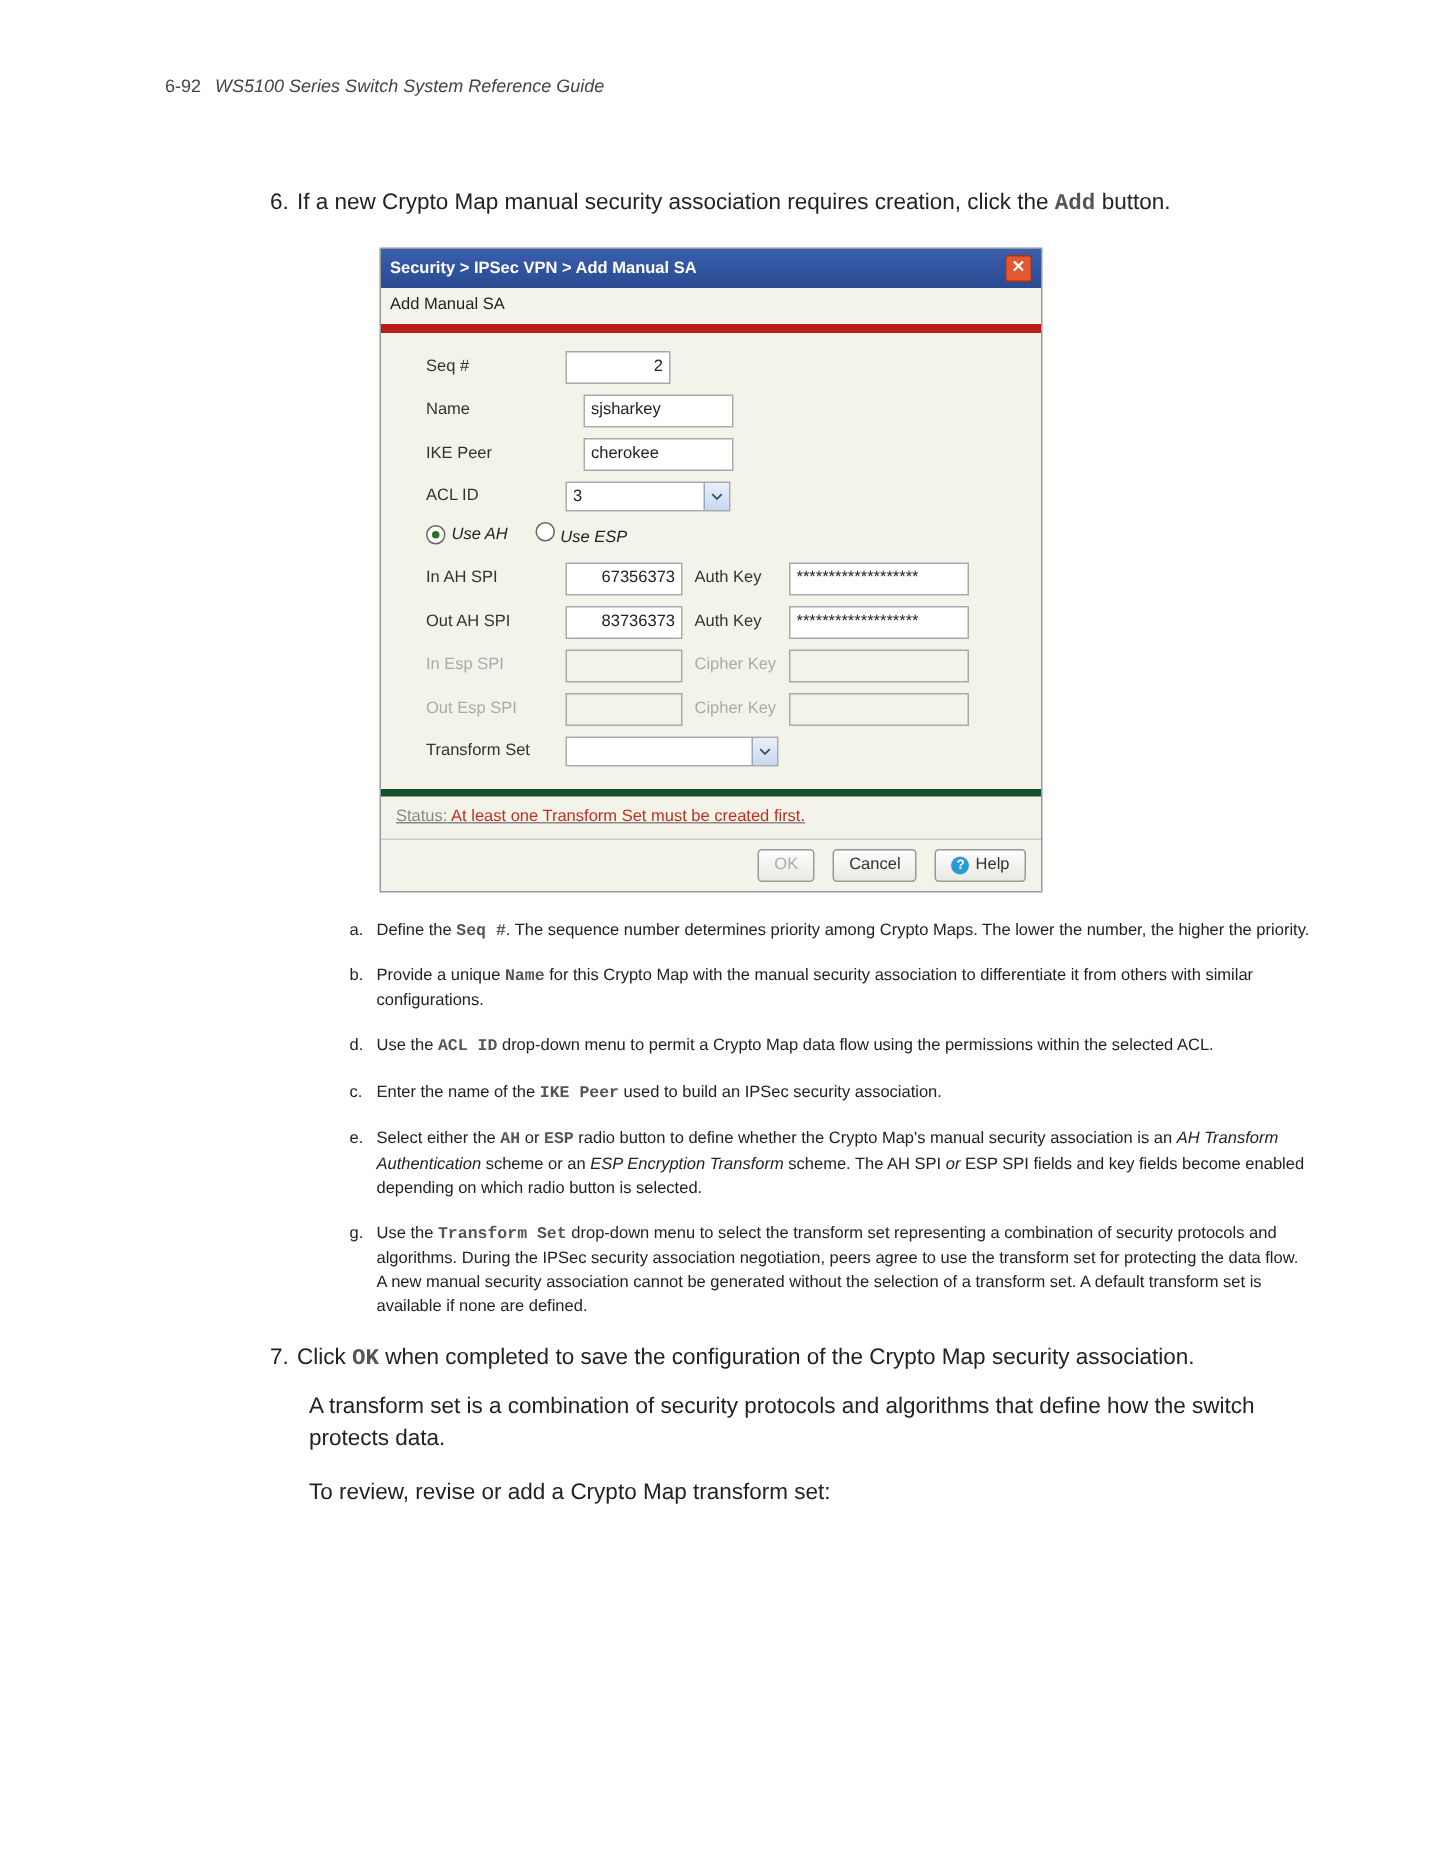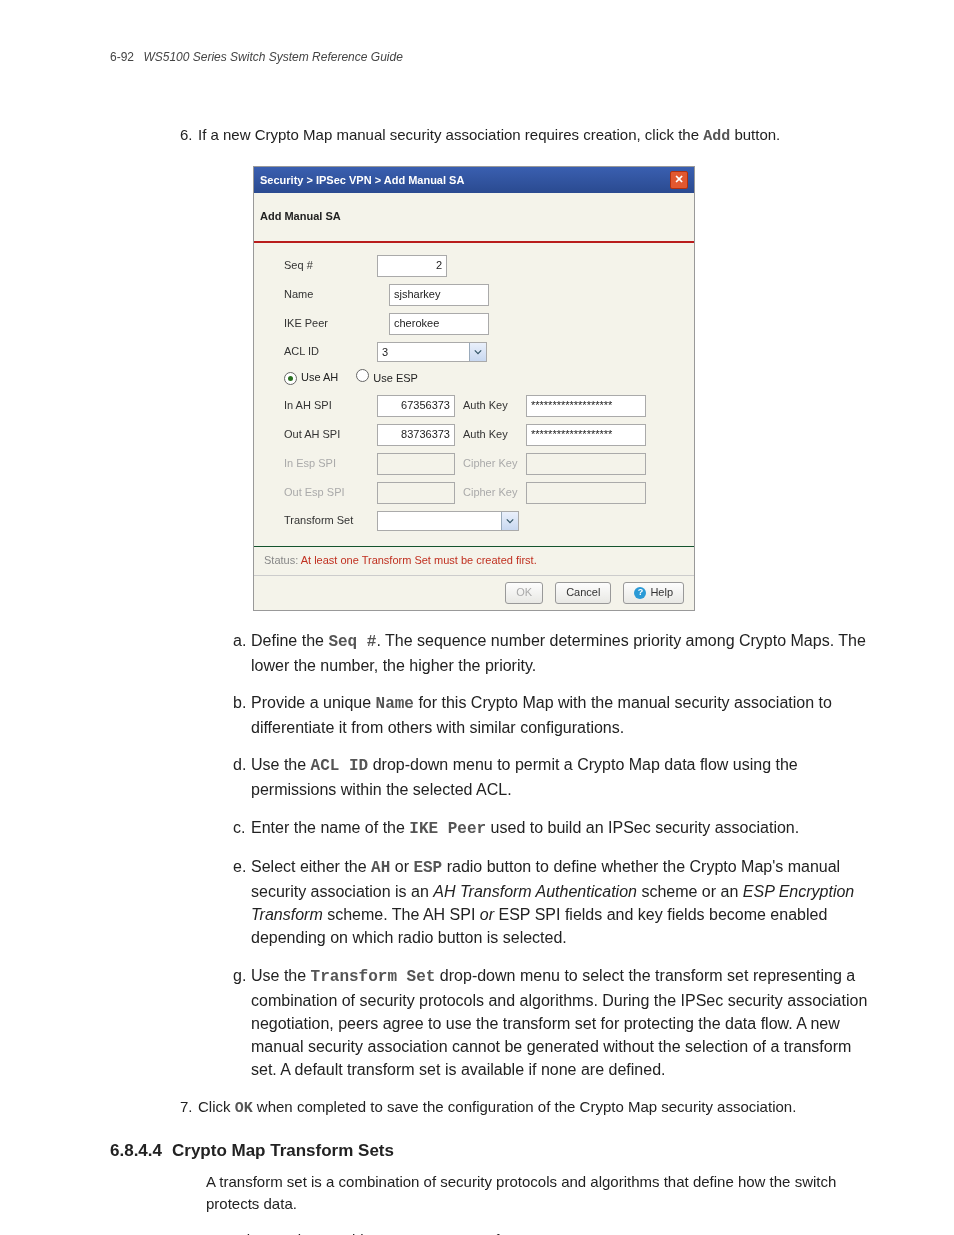--- a/index.html
+++ b/index.html
@@ -60,23 +60,23 @@
   .dlg-close {
     width: 16px; height: 16px;
     background: #e25830;
     border: 1px solid #b03010;
     border-radius: 2px;
     display: flex; align-items: center; justify-content: center;
     color: #fff; font-weight: bold; font-size: 11px;
     line-height: 1;
   }
   .dlg-section-head {
-    font-weight: bold;
-    padding: 16px 6px;
-    border-bottom: 2px solid #b91c1c;
+    font-weight: normal;
+    padding: 4px 6px;
+    border-bottom: 6px solid #b91c1c;
     font-size: 11px;
   }
   .dlg-body {
     padding: 12px 20px 8px 30px;
   }
   .form-row {
     display: flex;
     align-items: center;
     margin-bottom: 7px;
     gap: 8px;
@@ -113,34 +113,36 @@
     border-left: 1px solid #9ab;
     display: flex; align-items: center; justify-content: center;
   }
   .select-box .sel-btn svg { width: 8px; height: 8px; }
   .radio-row {
     display: flex;
     align-items: center;
     gap: 18px;
     margin: 2px 0 8px 0;
     font-size: 11px;
+    font-style: italic;
   }
   .radio {
     width: 11px; height: 11px; border: 1px solid #666; border-radius: 50%;
     display: inline-flex; align-items: center; justify-content: center; margin-right: 4px;
     background: #fff;
   }
   .radio .dot { width: 5px; height: 5px; background: #2a7020; border-radius: 50%; }
   .inner-lbl { font-size: 11px; color: #333; width: 55px; }
   .inner-lbl.disabled { color: #aaa; }
   .status-row {
-    border-top: 1px solid #14532d;
+    border-top: 5px solid #14532d;
     padding: 6px 10px;
     font-size: 11px;
     color: #888;
+    text-decoration: underline;
   }
   .status-row .msg { color: #c03020; }
   .btn-row {
     border-top: 1px solid #ccc;
     padding: 6px 10px;
     display: flex;
     justify-content: flex-end;
     gap: 12px;
     background: #f4f3ea;
   }
@@ -159,21 +161,21 @@
     color: #fff; font-size: 9px; font-weight: bold;
     display: inline-flex; align-items: center; justify-content: center;
   }
   .sub-ol {
     list-style: none;
     padding-left: 35px;
     margin: 10px 0 0 0;
   }
   .sub-ol > li {
     margin-bottom: 14px;
-    font-size: 16px;
+    font-size: 11px;
     line-height: 1.45;
     position: relative;
     padding-left: 18px;
   }
   .sub-ol > li::before {
     content: attr(data-num);
     position: absolute;
     left: 0; top: 0;
   }
   .italic { font-style: italic; }
@@ -312,19 +314,15 @@
           <span>Use the </span><span class="bold-term">Transform Set</span><span> drop-down menu to select the transform set representing a combination of security protocols and algorithms. During the IPSec security association negotiation, peers agree to use the transform set for protecting the data flow. A new manual security association cannot be generated without the selection of a transform set. A default transform set is available if none are defined.</span>
         </li>
       </ol>
     </li>
 
     <li data-num="7.">
       <span>Click </span><span class="bold-term">OK</span><span> when completed to save the configuration of the Crypto Map security association.</span>
     </li>
   </ol>
 
-  <div class="sect-head">
-    <span class="num">6.8.4.4</span>
-    <span>Crypto Map Transform Sets</span>
-  </div>
   <p class="para">A transform set is a combination of security protocols and algorithms that define how the switch protects data.</p>
   <p class="para">To review, revise or add a Crypto Map transform set:</p>
 </div>
 
 </body></html>

